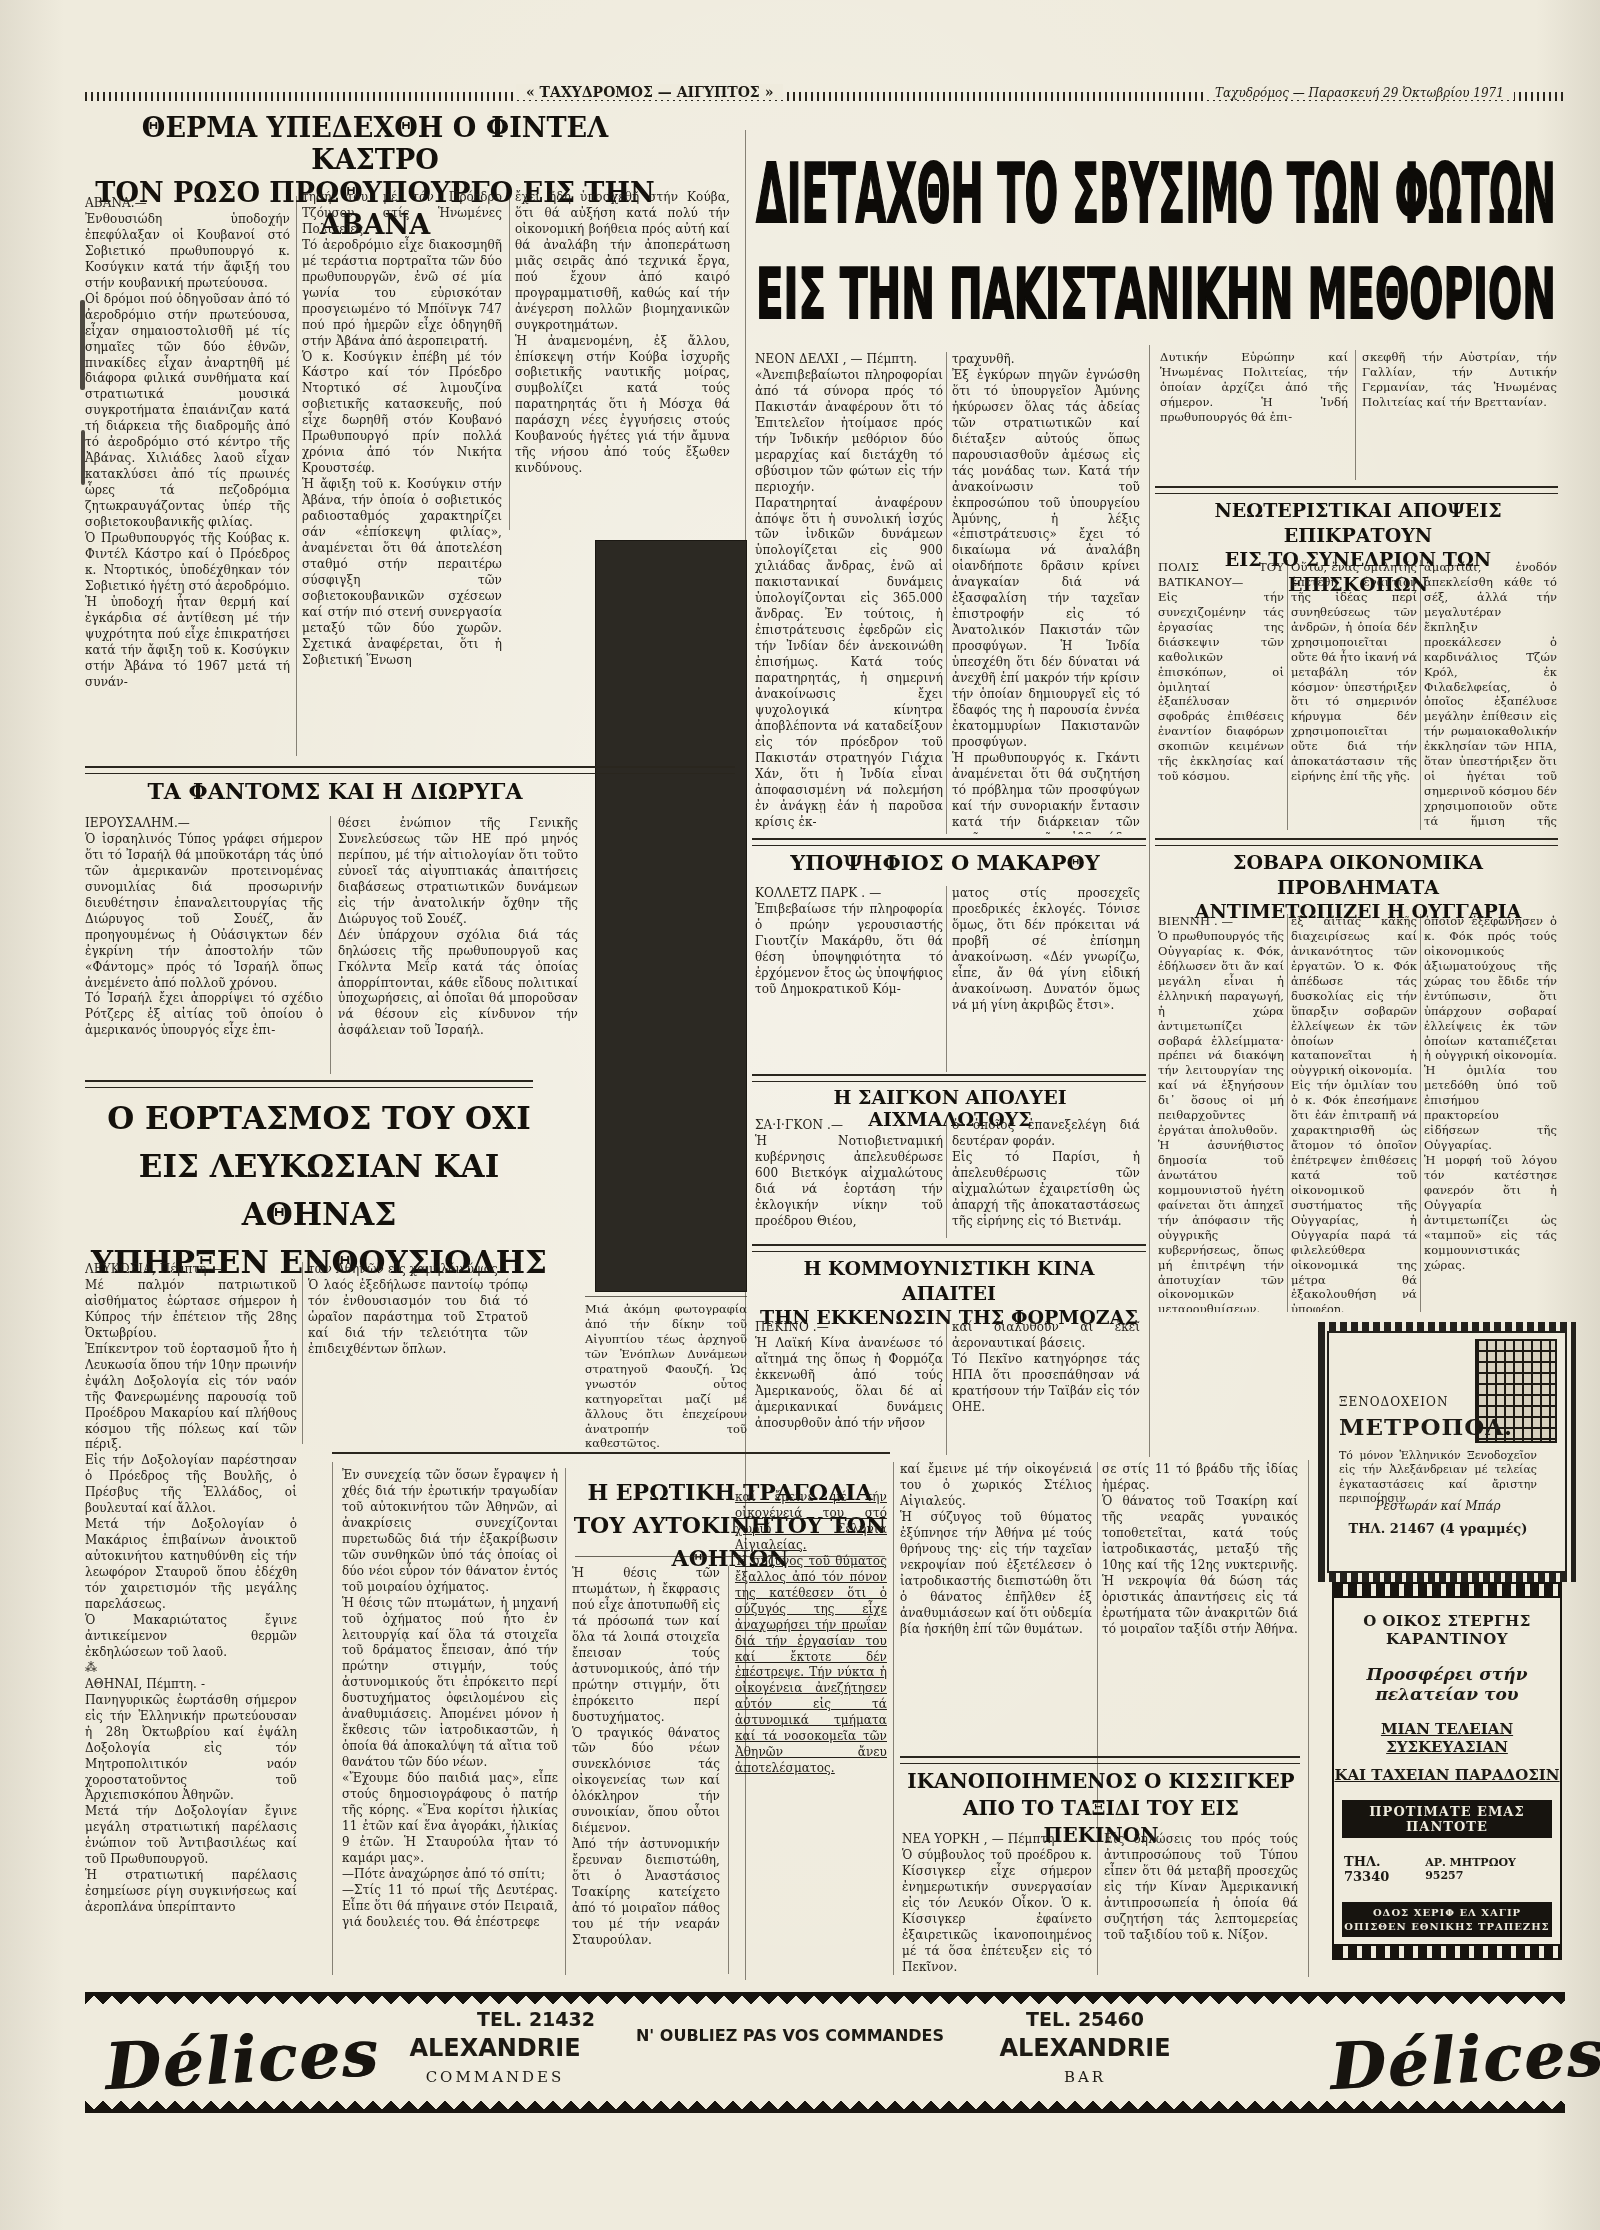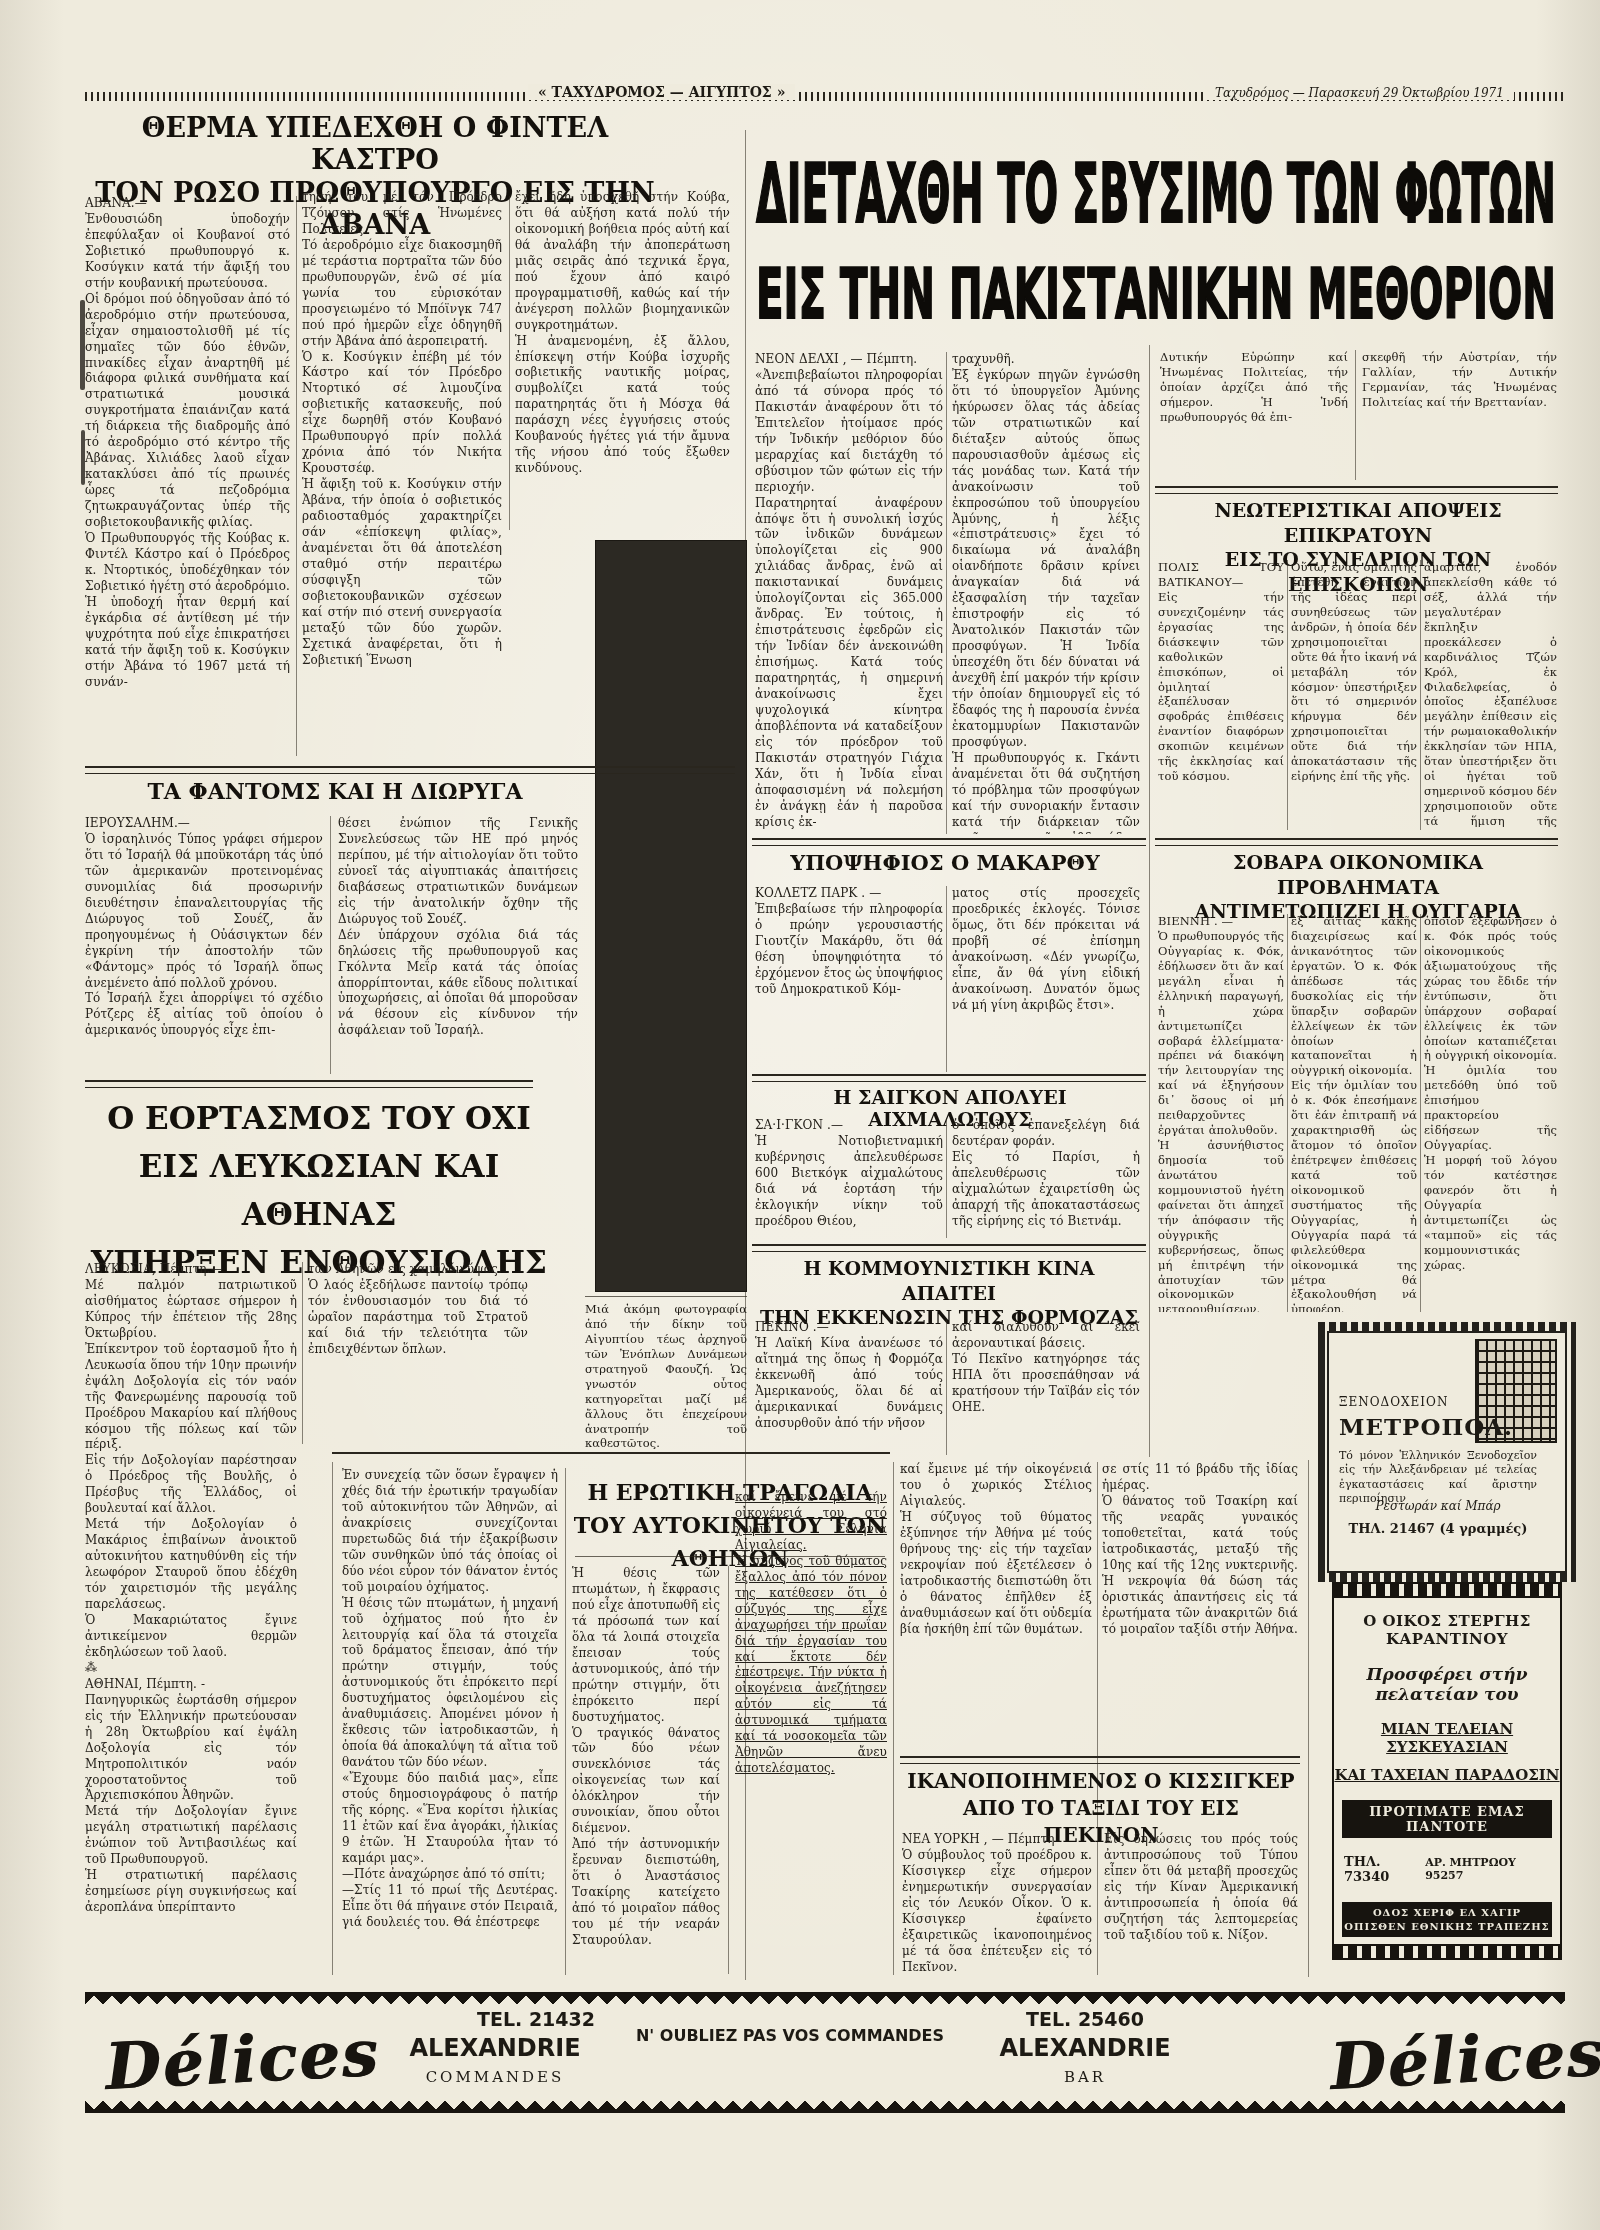--- a/index.html
+++ b/index.html
@@ -66,21 +66,21 @@
   .karantinou{position:absolute;background:#efebdd;border-left:2px solid #17140f;border-right:2px solid #17140f;}
   .ornbar{height:12px;background:repeating-linear-gradient(90deg,#17140f 0 9px,rgba(0,0,0,0) 9px 14px);border-top:2px solid #17140f;border-bottom:2px solid #17140f;}
   .blackbar{background:#17140f;color:#efebdd;text-align:center;font-weight:bold;}
   .smudge{position:absolute;background:#24211a;border-radius:2px;opacity:.8;}
   .center{text-align:center;}
 </style>
 </head>
 <body>
 
 <div class="dashes" style="left:85px;top:92px;width:1480px;"></div>
-<div class="mast-label" style="left:528px;top:84px;font-size:14px;">« ΤΑΧΥΔΡΟΜΟΣ — ΑΙΓΥΠΤΟΣ »</div>
+<div class="mast-label" style="left:516px;top:84px;font-size:14px;">« ΤΑΧΥΔΡΟΜΟΣ — ΑΙΓΥΠΤΟΣ »</div>
 <div class="mast-label" style="left:1205px;top:86px;font-size:12px;font-weight:normal;font-style:italic;">Ταχυδρόμος — Παρασκευή 29 Ὀκτωβρίου 1971</div>
 
 <div class="smudge" style="left:80px;top:300px;width:5px;height:90px;"></div>
 <div class="smudge" style="left:81px;top:430px;width:4px;height:55px;"></div>
 
 <div class="vline" style="left:745px;top:130px;height:1850px;"></div>
 <div class="vline" style="left:1149px;top:345px;height:1112px;"></div>
 <div class="vline" style="left:1308px;top:1460px;height:517px;"></div>
 
 <div class="headline" style="left:95px;top:112px;width:560px;font-size:27px;line-height:1.2;">ΘΕΡΜΑ ΥΠΕΔΕΧΘΗ Ο ΦΙΝΤΕΛ ΚΑΣΤΡΟ

